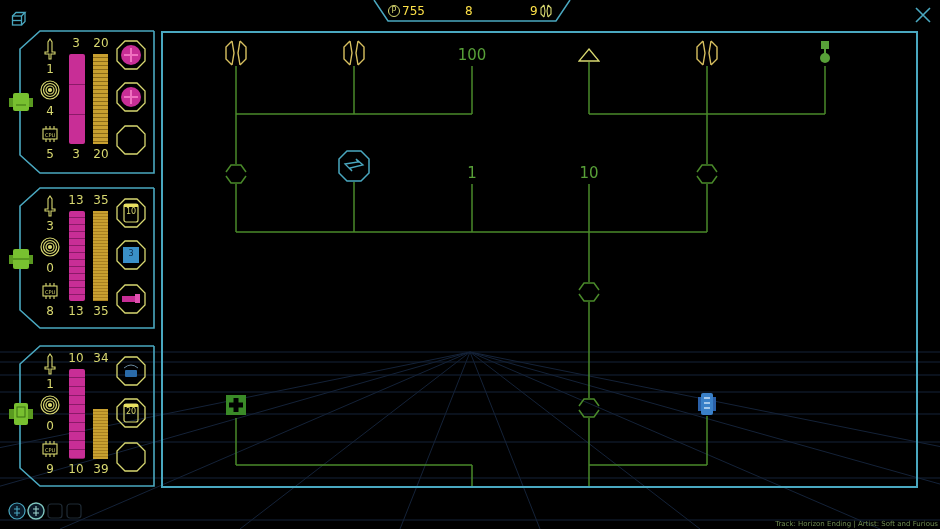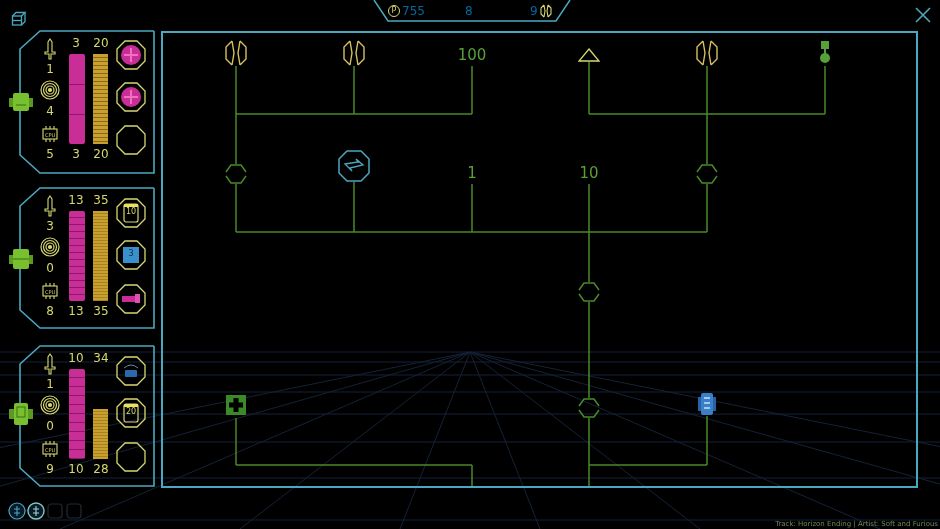--- a/index.html
+++ b/index.html
@@ -1,21 +1,21 @@
 <!DOCTYPE html>
 <html><head>
 <meta charset="utf-8">
 <style>
   html,body{margin:0;padding:0;background:#000;}
   body{width:940px;height:529px;position:relative;overflow:hidden;font-family:"DejaVu Sans",sans-serif;color:#d8d870;}
   .abs{position:absolute;}
   #floor{position:absolute;left:0;top:0;width:940px;height:529px;}
   .topbar{position:absolute;left:372px;top:0;width:200px;height:24px;}
   .topbar svg{position:absolute;left:0;top:0;}
-  .tb-text{position:absolute;top:4px;font-size:12px;color:#0369a1;letter-spacing:0px;}
+  .tb-text{position:absolute;top:4px;font-size:12px;color:#fde047;letter-spacing:0px;}
   .close{position:absolute;left:914px;top:6px;width:18px;height:18px;}
   .cube{position:absolute;left:11px;top:11px;width:16px;height:16px;}
   .panel{position:absolute;left:6px;width:150px;}
   .panel svg.frame{position:absolute;left:0;top:0;}
   .num{position:absolute;font-size:12px;color:#d8d870;text-align:center;width:22px;}
   .slot{position:absolute;width:30px;height:30px;}
   .board{position:absolute;left:161px;top:31px;width:757px;height:457px;border:2px solid #4aa8c0;box-sizing:border-box;}
   .node-label{position:absolute;font-size:15px;color:#58a038;text-align:center;width:40px;}
   .track{position:absolute;right:2px;bottom:1px;font-size:7px;color:#6e8a52;margin-left:29px;}
 </style>
@@ -211,21 +211,21 @@
         <path d="M5 0v3M9 0v3M13 0v3M5 13v3M9 13v3M13 13v3"></path>
       </g>
       <text x="9" y="10.5" font-size="5" fill="#d8d870" text-anchor="middle" font-family="DejaVu Sans, sans-serif">CPU</text>
     </svg>
   <span class="num" style="left:33px;top:117px;">9</span>
   <span class="num" style="left:59px;top:6px;">10</span>
   <span class="num" style="left:84px;top:6px;">34</span>
   <div class="abs" style="left:63px;top:24px;width:16px;height:90px;background:repeating-linear-gradient(#c82e96 0 8px,#8a1a68 8px 9px);border-radius:2px;"></div>
   <div class="abs" style="left:87px;top:64px;width:15px;height:50px;background:repeating-linear-gradient(#c8a030 0 2px,#a88020 2px 3px);"></div>
   <span class="num" style="left:59px;top:117px;">10</span>
-  <span class="num" style="left:84px;top:117px;">28</span>
+  <span class="num" style="left:84px;top:117px;">39</span>
   <svg class="slot" style="left:110px;top:11px;" viewBox="0 0 30 30">
       <polygon points="9,1 21,1 29,9 29,21 21,29 9,29 1,21 1,9" fill="none" stroke="#d8d870" stroke-width="1.3"></polygon>
       <path d="M8 12 Q15 6 22 12" fill="none" stroke="#6a8aa0" stroke-width="1"></path>
       <rect x="9" y="14" width="12" height="7" rx="1" fill="#2a6aa8"></rect>
     </svg>
   <svg class="slot" style="left:110px;top:53px;" viewBox="0 0 30 30">
       <polygon points="9,1 21,1 29,9 29,21 21,29 9,29 1,21 1,9" fill="none" stroke="#d8d870" stroke-width="1.3"></polygon>
       <rect x="8" y="6" width="14" height="18" rx="2" fill="none" stroke="#d8d870" stroke-width="1.2"></rect>
       <rect x="8" y="6" width="14" height="3" fill="#e8e060"></rect>
     </svg>

